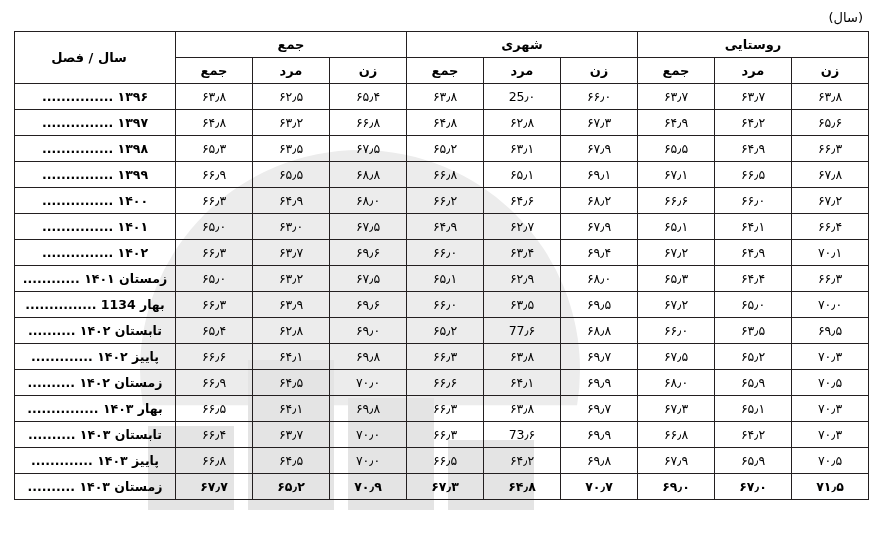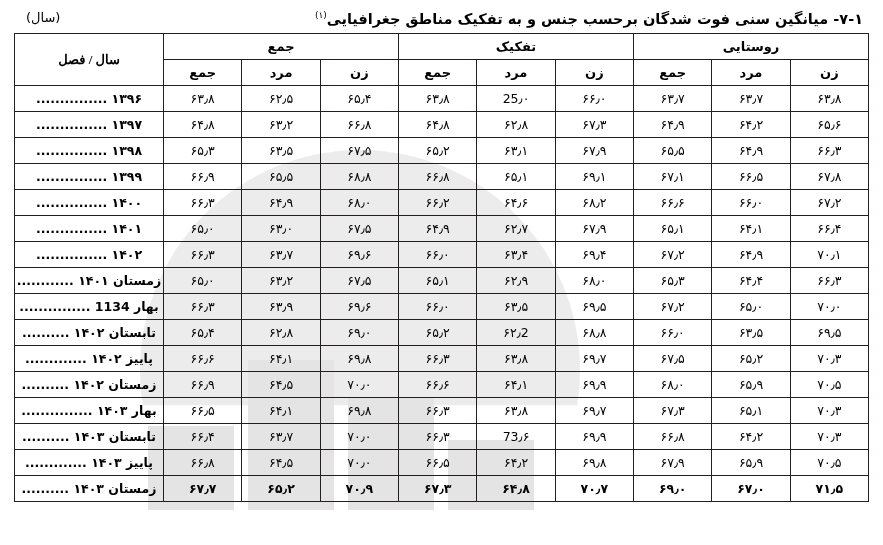--- a/index.html
+++ b/index.html
@@ -106,22 +106,21 @@
   .col-label {
     width: 148px;
     text-align: right;
     padding-right: 8px;
     font-weight: bold;
     font-size: 12.5px;
     white-space: nowrap;
     direction: rtl;
   }
   thead th.col-label {
-    padding-right: 0;
-    font-family: Liberation Serif, serif;
+    padding-right: 12px;
   }
   td.num { width: 70px; font-weight: normal; }
   tr.last td { font-weight: bold; margin-top: 32px; }
   tbody tr td { height: 25.6px; line-height: 25.6px; }
 
   
   table.data { border: 1.6px solid #231f20; }
   thead tr:last-child th { border-bottom: 1.6px solid #231f20; }
   tbody tr.last td { border-top: 1.6px solid #231f20; }
 </style>
@@ -132,29 +131,28 @@
 
   <div class="watermark">
     <div class="wm-arc"></div>
     <div class="wm-bar wm-b1"></div>
     <div class="wm-bar wm-b2"></div>
     <div class="wm-bar wm-b3"></div>
     <div class="wm-bar wm-b4"></div>
   </div>
 
   <div class="title-row">
-    <div class="title-main"><span>۷-۱- میانگین سنی فوت شدگان برحسب جنس و به تفکیک مناطق جغرافیایی</span><span class="sup">(۱)</span></div>
     <div class="title-unit">(سال)</div>
   </div>
 
   <table class="data">
     <thead>
       <tr>
         <th class="grp" colspan="3">روستایی</th>
-        <th class="grp" colspan="3">تفکیک</th>
+        <th class="grp" colspan="3">شهری</th>
         <th class="grp" colspan="3">جمع</th>
         <th class="col-label" rowspan="2">سال / فصل</th>
       </tr>
       <tr>
         <th class="sub">زن</th>
         <th class="sub">مرد</th>
         <th class="sub">جمع</th>
         <th class="sub">زن</th>
         <th class="sub">مرد</th>
         <th class="sub">جمع</th>
@@ -270,21 +268,21 @@
         <td class="num">۶۹٫۶</td>
         <td class="num">۶۳٫۹</td>
         <td class="num">۶۶٫۳</td>
         <td class="col-label">بهار 1134 ...............</td>
       </tr>
       <tr>
         <td class="num">۶۹٫۵</td>
         <td class="num">۶۳٫۵</td>
         <td class="num">۶۶٫۰</td>
         <td class="num">۶۸٫۸</td>
-        <td class="num">۶۲٫2</td>
+        <td class="num">77٫۶</td>
         <td class="num">۶۵٫۲</td>
         <td class="num">۶۹٫۰</td>
         <td class="num">۶۲٫۸</td>
         <td class="num">۶۵٫۴</td>
         <td class="col-label">تابستان ۱۴۰۲ ..........</td>
       </tr>
       <tr>
         <td class="num">۷۰٫۳</td>
         <td class="num">۶۵٫۲</td>
         <td class="num">۶۷٫۵</td>

